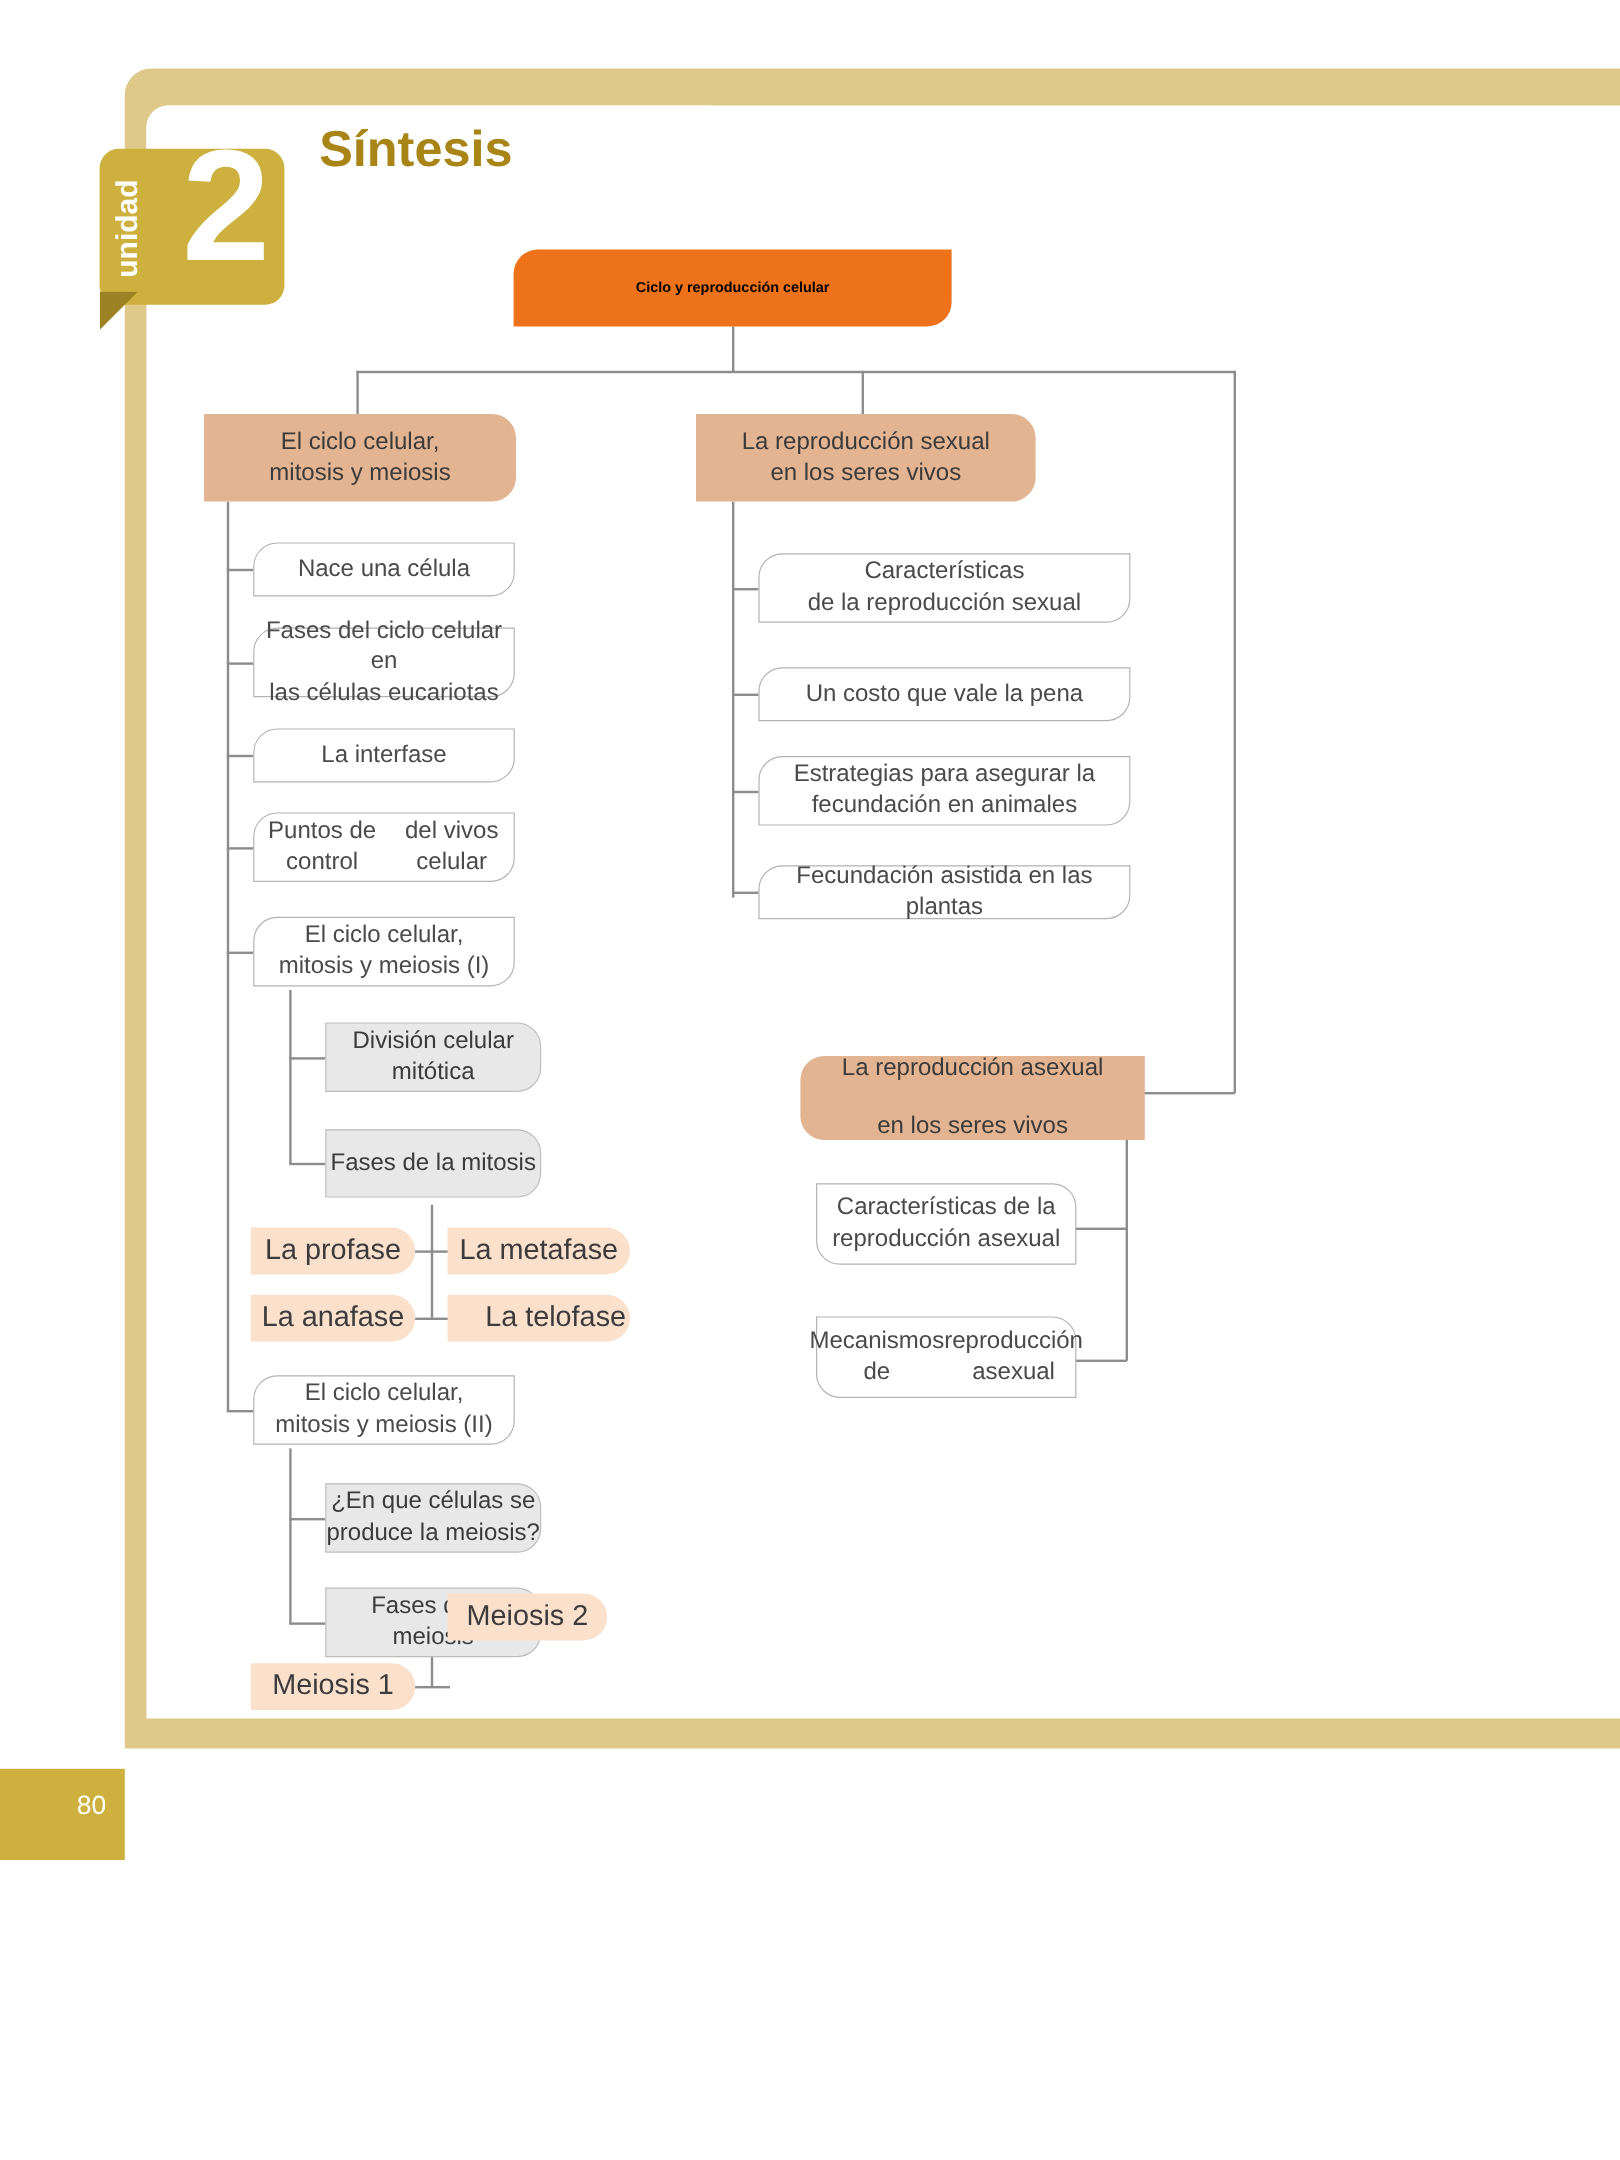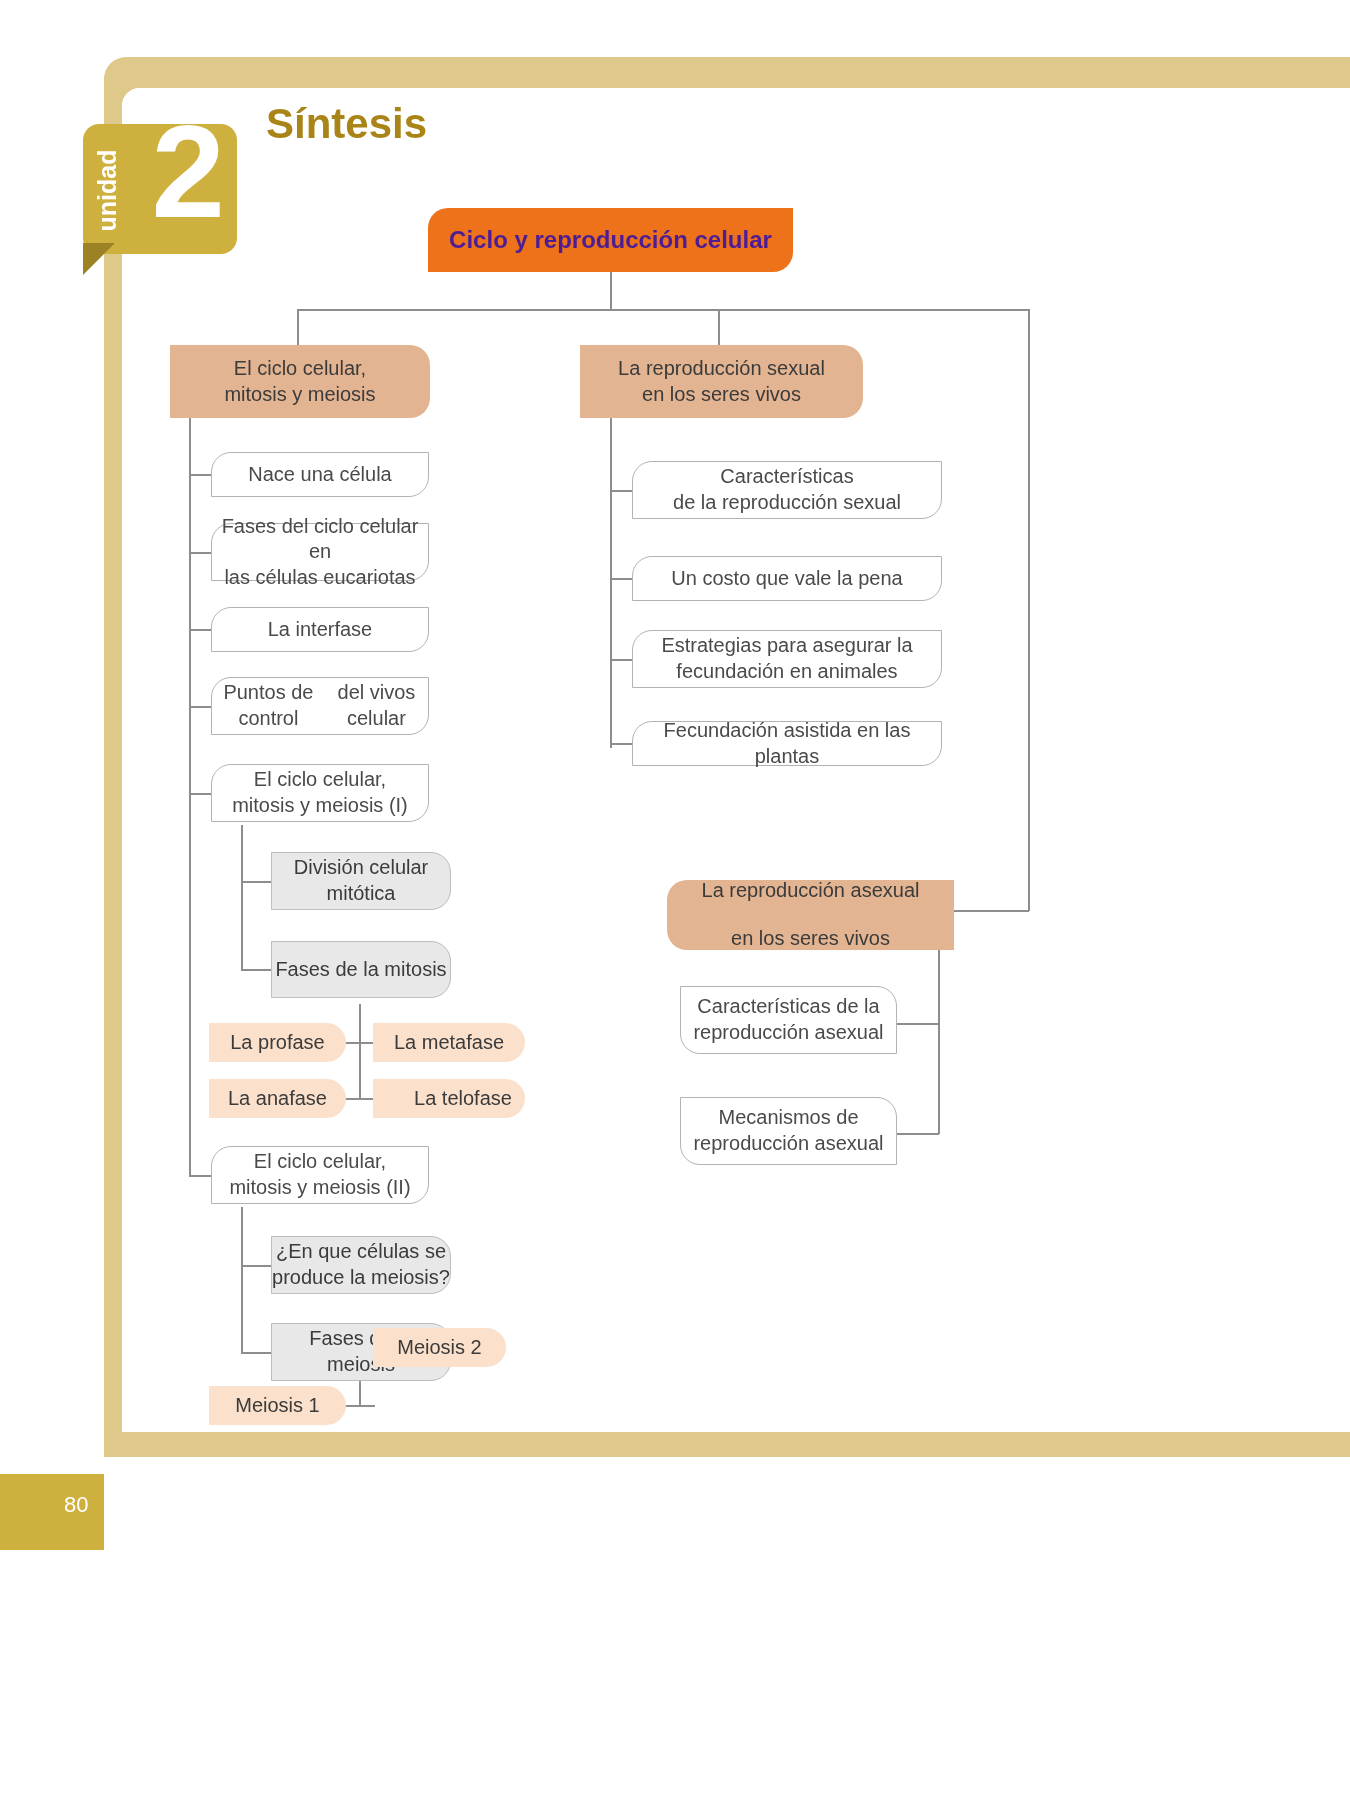--- a/index.html
+++ b/index.html
@@ -63,22 +63,22 @@
   }
 
   
   .node {
     position:absolute;
     display:flex; align-items:center; justify-content:center;
     text-align:center; line-height:1.28;
     font-family:"Liberation Sans", sans-serif;
   }
   .n-root {
-    background:#ee7219; color:#4c1d95;
-    font-size:24px; font-weight:bold;
+    background:#ee7219; color:#000000;
+    font-size:12px; font-weight:bold;
     border-radius:20px 0 20px 0;
   }
   .n-tan {
     background:#e3b491; color:#3b3b3b; font-size:20px;
     border-radius:0 20px 20px 0;
   }
   .n-tan-r {
     background:#e3b491; color:#3b3b3b; font-size:20px;
     border-radius:20px 0 0 20px;
   }
@@ -91,21 +91,21 @@
     background:#ffffff; color:#4a4a4a; font-size:20px;
     border:1.4px solid #b3b3b3;
     border-radius:0 20px 0 20px;
   }
   .n-gray {
     background:#e8e8e8; color:#3b3b3b; font-size:20px;
     border:1.4px solid #bdbdbd;
     border-radius:0 20px 20px 0;
   }
   .n-peach {
-    background:#fbe0cb; color:#3b3b3b; font-size:20px;
+    background:#fbe0cb; color:#3b3b3b; font-size:24px;
     border-radius:0 20px 20px 0;
   }
 
   .ln { position:absolute; background:#8d8d8d; }
   .lnv { width:1.6px; }
   .lnh { height:1.6px; }
 </style>
 </head>
 <body>
 
@@ -272,18 +272,18 @@
   <div class="node n-tan-r" style="left:667px; top:880px; width:287px; height:70px; flex-direction:column;gap:22px;">
     <span>La reproducción asexual</span>
     <span>en los seres vivos</span>
   </div>
 
   <div class="node n-white-r" style="left:680px; top:986px; width:217px; height:68px; flex-direction:column;">
     <span>Características de la</span>
     <span>reproducción asexual</span>
   </div>
 
-  <div class="node n-white-r" style="left:680px; top:1097px; width:217px; height:68px; flex-direction:column;">
+  <div class="node n-white-r" style="left:680px; top:1097px; width:217px; height:68px; flex-direction:row;">
     <span>Mecanismos de</span>
     <span>reproducción asexual</span>
   </div>
 
 </div>
 
 </body></html>

